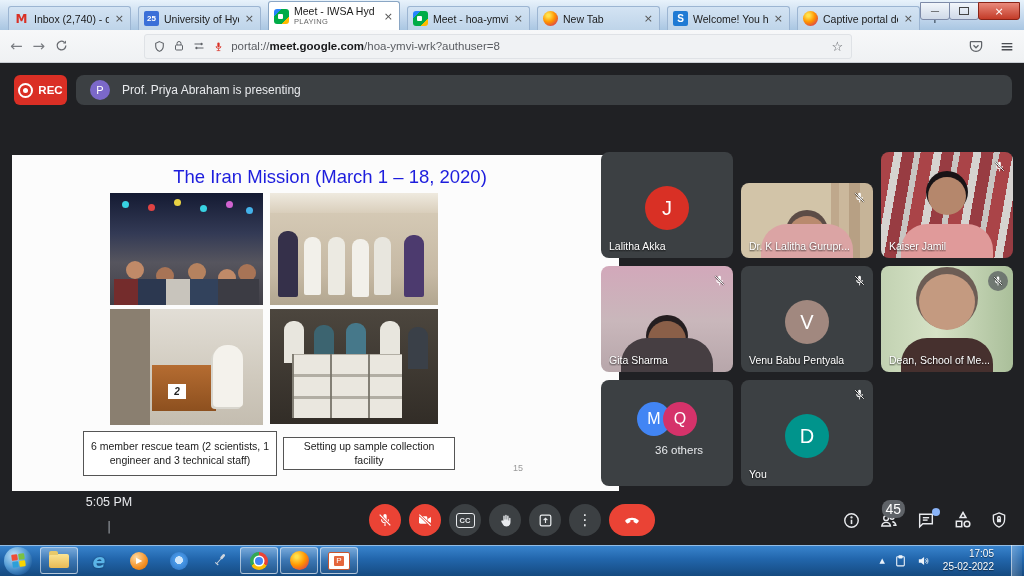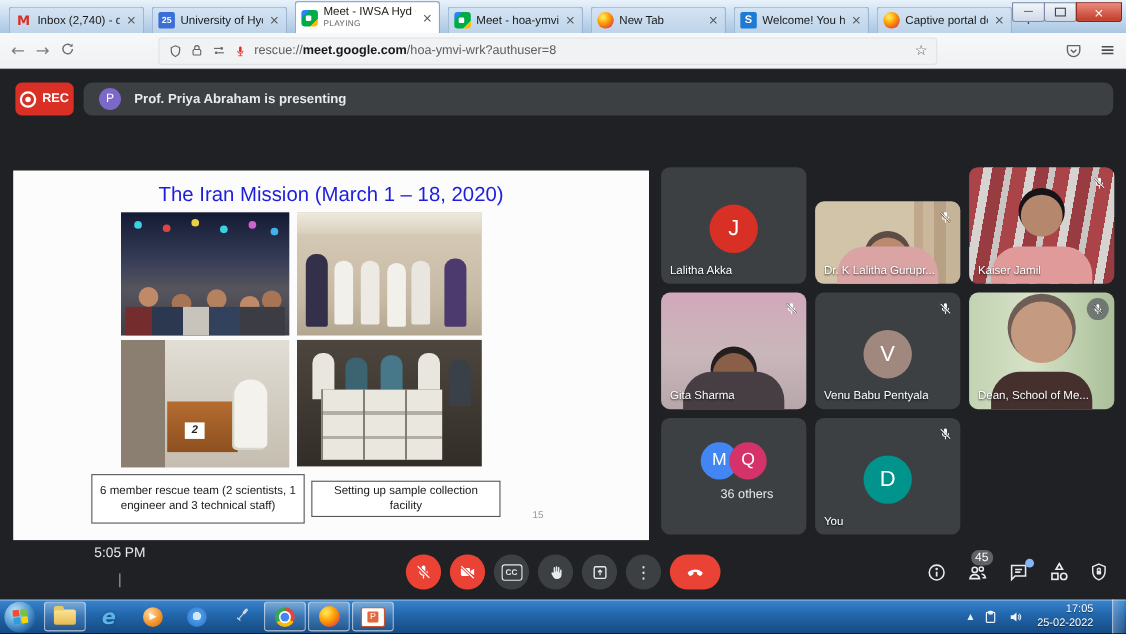--- a/index.html
+++ b/index.html
@@ -37,24 +37,24 @@
   .star{margin-left:auto;color:#5a5d62;font-size:13px;}
   .navright{margin-left:auto;display:flex;gap:16px;align-items:center;color:#4a4d52;}
 
   
   .meet{position:absolute;top:63px;left:0;width:1024px;height:482px;background:#202124;}
   .rec{position:absolute;left:14px;top:12px;height:30px;width:53px;border-radius:6px;background:#da2f25;color:#fff;display:flex;align-items:center;justify-content:center;gap:5px;font-size:11.5px;font-weight:bold;}
   .recdot{width:11px;height:11px;border:2px solid #fff;border-radius:50%;display:flex;align-items:center;justify-content:center;}
   .recdot::after{content:"";width:5px;height:5px;background:#fff;border-radius:50%;}
   .presenting{position:absolute;left:76px;top:12px;width:936px;height:30px;background:#3c4043;border-radius:8px;display:flex;align-items:center;gap:12px;padding:0 14px;box-sizing:border-box;}
   .pavatar{width:20px;height:20px;border-radius:50%;background:#7b68c9;color:#fff;font-size:11px;display:flex;align-items:center;justify-content:center;}
-  .ptext{color:#e8eaed;font-size:12px;font-weight:bold;}
-
-  
-  .slide{position:absolute;left:12px;top:92px;width:578px;height:336px;background:#fcfcfc;}
+  .ptext{color:#e8eaed;font-size:12px;font-weight:normal;}
+
+  
+  .slide{position:absolute;left:12px;top:92px;width:578px;height:336px;background:#fcfcfc;padding-left:29px;}
   .stitle{margin-top:11px;text-align:center;color:#1d1ddd;font-size:18.5px;}
   .photo{position:absolute;overflow:hidden;}
   .ph1{left:98px;top:38px;width:153px;height:112px;background:linear-gradient(#141a32,#333a55 36%,#56555e 62%,#403f47);}
   .ph1 .lights{position:absolute;top:8px;left:12px;width:7px;height:7px;border-radius:50%;background:#38d2e2;box-shadow:26px 3px 0 #e04343,52px -2px 0 #e8d243,78px 4px 0 #38d2e2,104px 0 0 #d063d0,124px 6px 0 #43b2ea;}
   .ph1 .heads{position:absolute;bottom:26px;left:16px;width:18px;height:18px;border-radius:50%;background:#c08a68;box-shadow:30px 6px 0 #a87456,62px 2px 0 #b5825f,92px 8px 0 #c08a68,112px 3px 0 #a87456;}
   .ph1 .torso{position:absolute;bottom:0;left:4px;right:4px;height:26px;background:linear-gradient(90deg,#742c2c 0 24px,#2c3850 24px 52px,#c8c4bc 52px 76px,#32425c 76px 104px,#3c3c44 104px);}
   .ph2{left:258px;top:38px;width:168px;height:112px;background:linear-gradient(#d9ceba,#c6b9a4 72%,#b2a690);}
   .ph2 .ceil{position:absolute;top:0;left:0;right:0;height:20px;background:linear-gradient(#efeadf,#d9cebb);}
   .ph2 .fig{position:absolute;bottom:10px;left:34px;width:17px;height:58px;border-radius:8px 8px 2px 2px;background:#f2f0ea;box-shadow:24px 0 0 #eceae2,48px 2px 0 #f2f0ea,70px 0 0 #e8e6de;}
   .ph2 .figp{position:absolute;bottom:8px;right:14px;width:20px;height:62px;border-radius:9px 9px 2px 2px;background:#4c3a6e;}
@@ -108,21 +108,21 @@
   .cb-left .sep{color:#9aa0a6;}
   .cb-left .mtitle{max-width:190px;white-space:nowrap;overflow:hidden;text-overflow:ellipsis;font-weight:bold;}
   .cb-center{position:absolute;left:50%;top:9px;transform:translateX(-50%);display:flex;gap:8px;align-items:center;}
   .cbtn{width:32px;height:32px;border-radius:50%;background:#3c4043;display:flex;align-items:center;justify-content:center;color:#e8eaed;}
   .cbtn.red{background:#ea4335;}
   .cbtn.end{width:46px;border-radius:16px;}
   .ccbox{width:17px;height:13px;border:1.5px solid #e8eaed;border-radius:3px;font-size:7.5px;font-weight:bold;display:flex;align-items:center;justify-content:center;color:#e8eaed;}
   .morev{font-size:15px;color:#e8eaed;}
   .cb-right{position:absolute;right:16px;top:0;height:50px;display:flex;align-items:center;gap:17px;}
   .ric{position:relative;color:#e8eaed;display:flex;align-items:center;justify-content:center;}
-  .badge45{position:absolute;top:-11px;left:50%;transform:translateX(-30%);background:#5f6368;color:#fff;font-size:11px;padding:1px 4px;border-radius:8px;}
+  .badge45{position:absolute;top:-11px;left:50%;transform:translateX(-30%);background:#5f6368;color:#fff;font-size:14px;padding:1px 4px;border-radius:8px;}
   .bluedot{position:absolute;top:-3px;right:-4px;width:8px;height:8px;border-radius:50%;background:#8ab4f8;}
 
   
   .taskbar{position:absolute;bottom:0;left:0;right:0;height:31px;background:linear-gradient(#3a86cf,#2266ac 45%,#154a80);display:flex;align-items:center;padding-left:4px;box-sizing:border-box;}
   .taskbar::before{content:"";position:absolute;inset:0 0 auto 0;height:1px;background:rgba(255,255,255,.45);}
   .orb{width:28px;height:28px;border-radius:50%;background:radial-gradient(circle at 35% 30%,#bfe1f7,#5aa0d8 45%,#1d5a9a 80%);display:flex;align-items:center;justify-content:center;margin-right:8px;}
   .flag{width:13px;height:13px;transform:rotate(-8deg);display:grid;grid-template-columns:1fr 1fr;grid-template-rows:1fr 1fr;gap:1px;}
   .flag i{border-radius:1px;}
   .flag i:nth-child(1){background:#ef4e36;}.flag i:nth-child(2){background:#7ac143;}
   .flag i:nth-child(3){background:#2d9fd8;}.flag i:nth-child(4){background:#fbd500;}
@@ -220,21 +220,21 @@
           <circle cx="17" cy="8" r="2.4"></circle>
           <rect x="9" y="15" width="12" height="2"></rect>
           <circle cx="7" cy="16" r="2.4"></circle>
         </svg>
       <svg width="11" height="13" viewBox="0 0 24 24" fill="#d93025">
           <rect x="9.5" y="3" width="5" height="11" rx="2.5"></rect>
           <path d="M6 11a6 6 0 0 0 12 0h-1.6a4.4 4.4 0 0 1-8.8 0z"></path>
           <rect x="11.2" y="17" width="1.6" height="4"></rect>
           <rect x="8" y="20.4" width="8" height="1.6"></rect>
         </svg>
-      <span class="urltext"><span>rescue://</span><span class="dom">meet.google.com</span><span>/hoa-ymvi-wrk?authuser=8</span></span>
+      <span class="urltext"><span>portal://</span><span class="dom">meet.google.com</span><span>/hoa-ymvi-wrk?authuser=8</span></span>
       <span class="star glyph">☆</span>
     </div>
     <div class="navright">
       <svg width="16" height="15" viewBox="0 0 24 24" fill="none" stroke="#5f6368" stroke-width="2">
           <path d="M4 4h16a1 1 0 0 1 1 1v6a9 9 0 0 1-18 0V5a1 1 0 0 1 1-1z"></path>
           <path d="M8 10l4 4 4-4"></path>
         </svg>
       <span class="glyph" style="font-size:17px">≡</span>
     </div>
   </div>

